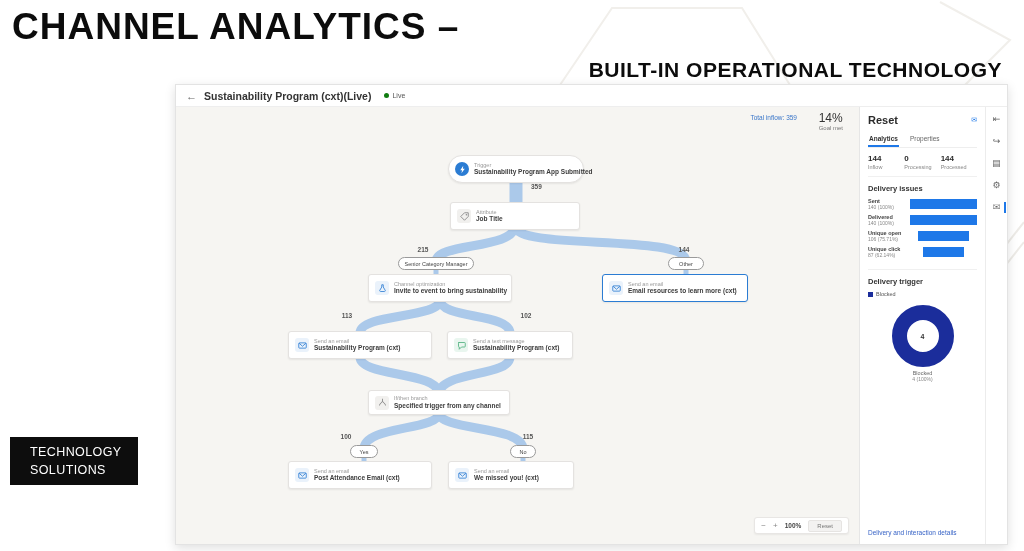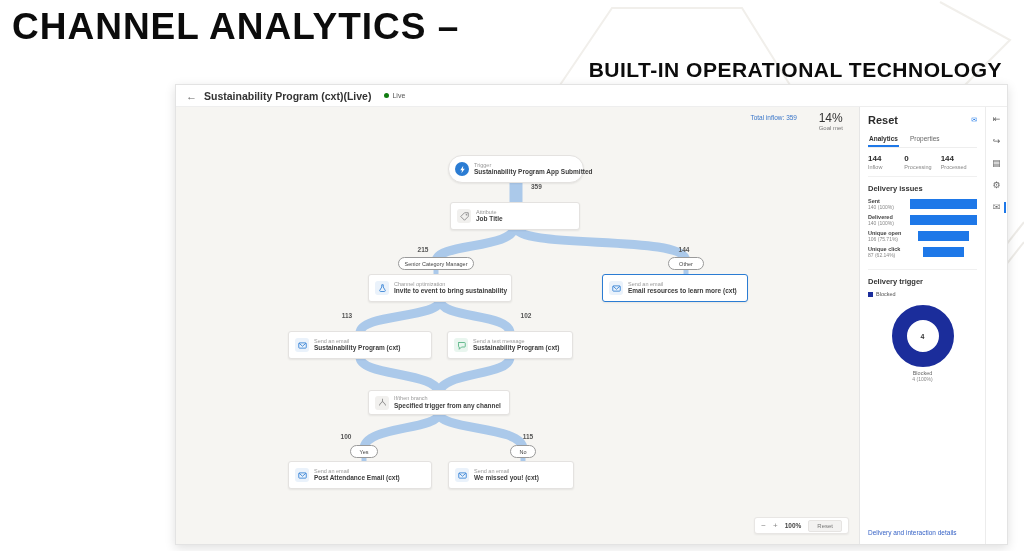--- a/index.html
+++ b/index.html
@@ -369,13 +369,17 @@
       <span class="strip-ico">⇤</span>
       <span class="strip-ico">↪</span>
       <span class="strip-ico">▤</span>
       <span class="strip-ico">⚙</span>
       <span class="strip-ico sel">✉</span>
     </div>
   </div>
 </div>
 
 <div class="logo">
+  <div class="logo-black">
+    <div>TECHNOLOGY</div>
+    <div>SOLUTIONS</div>
+  </div>
 </div>
 
 </body></html>

